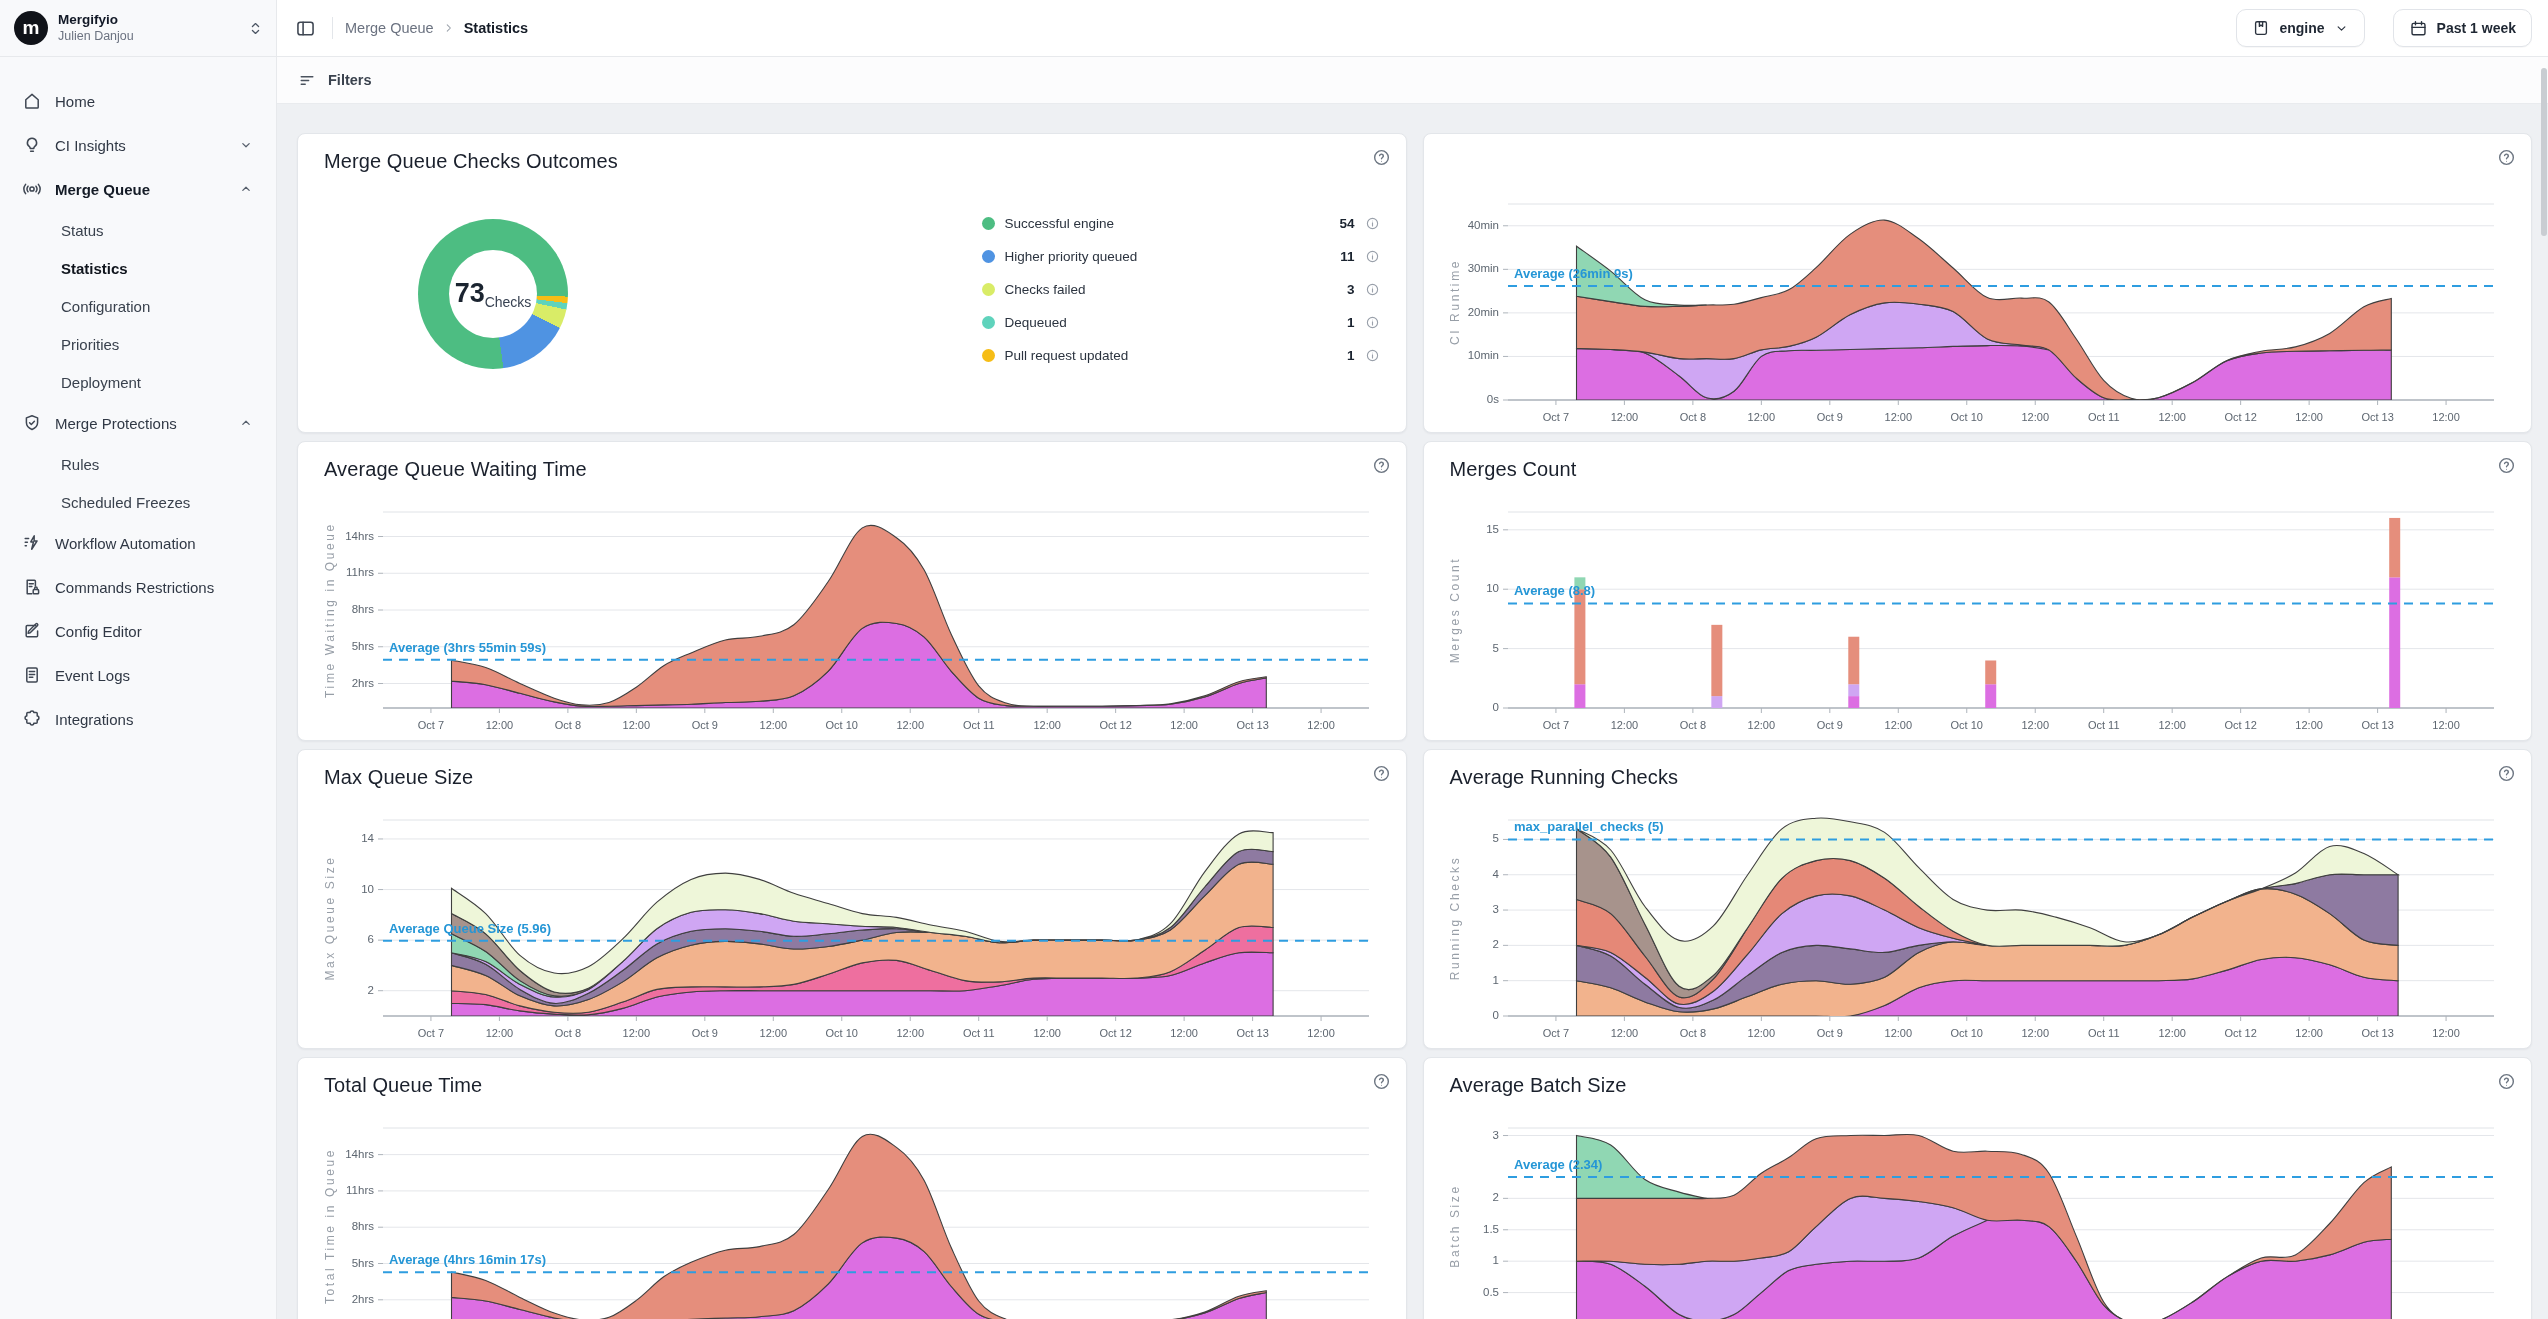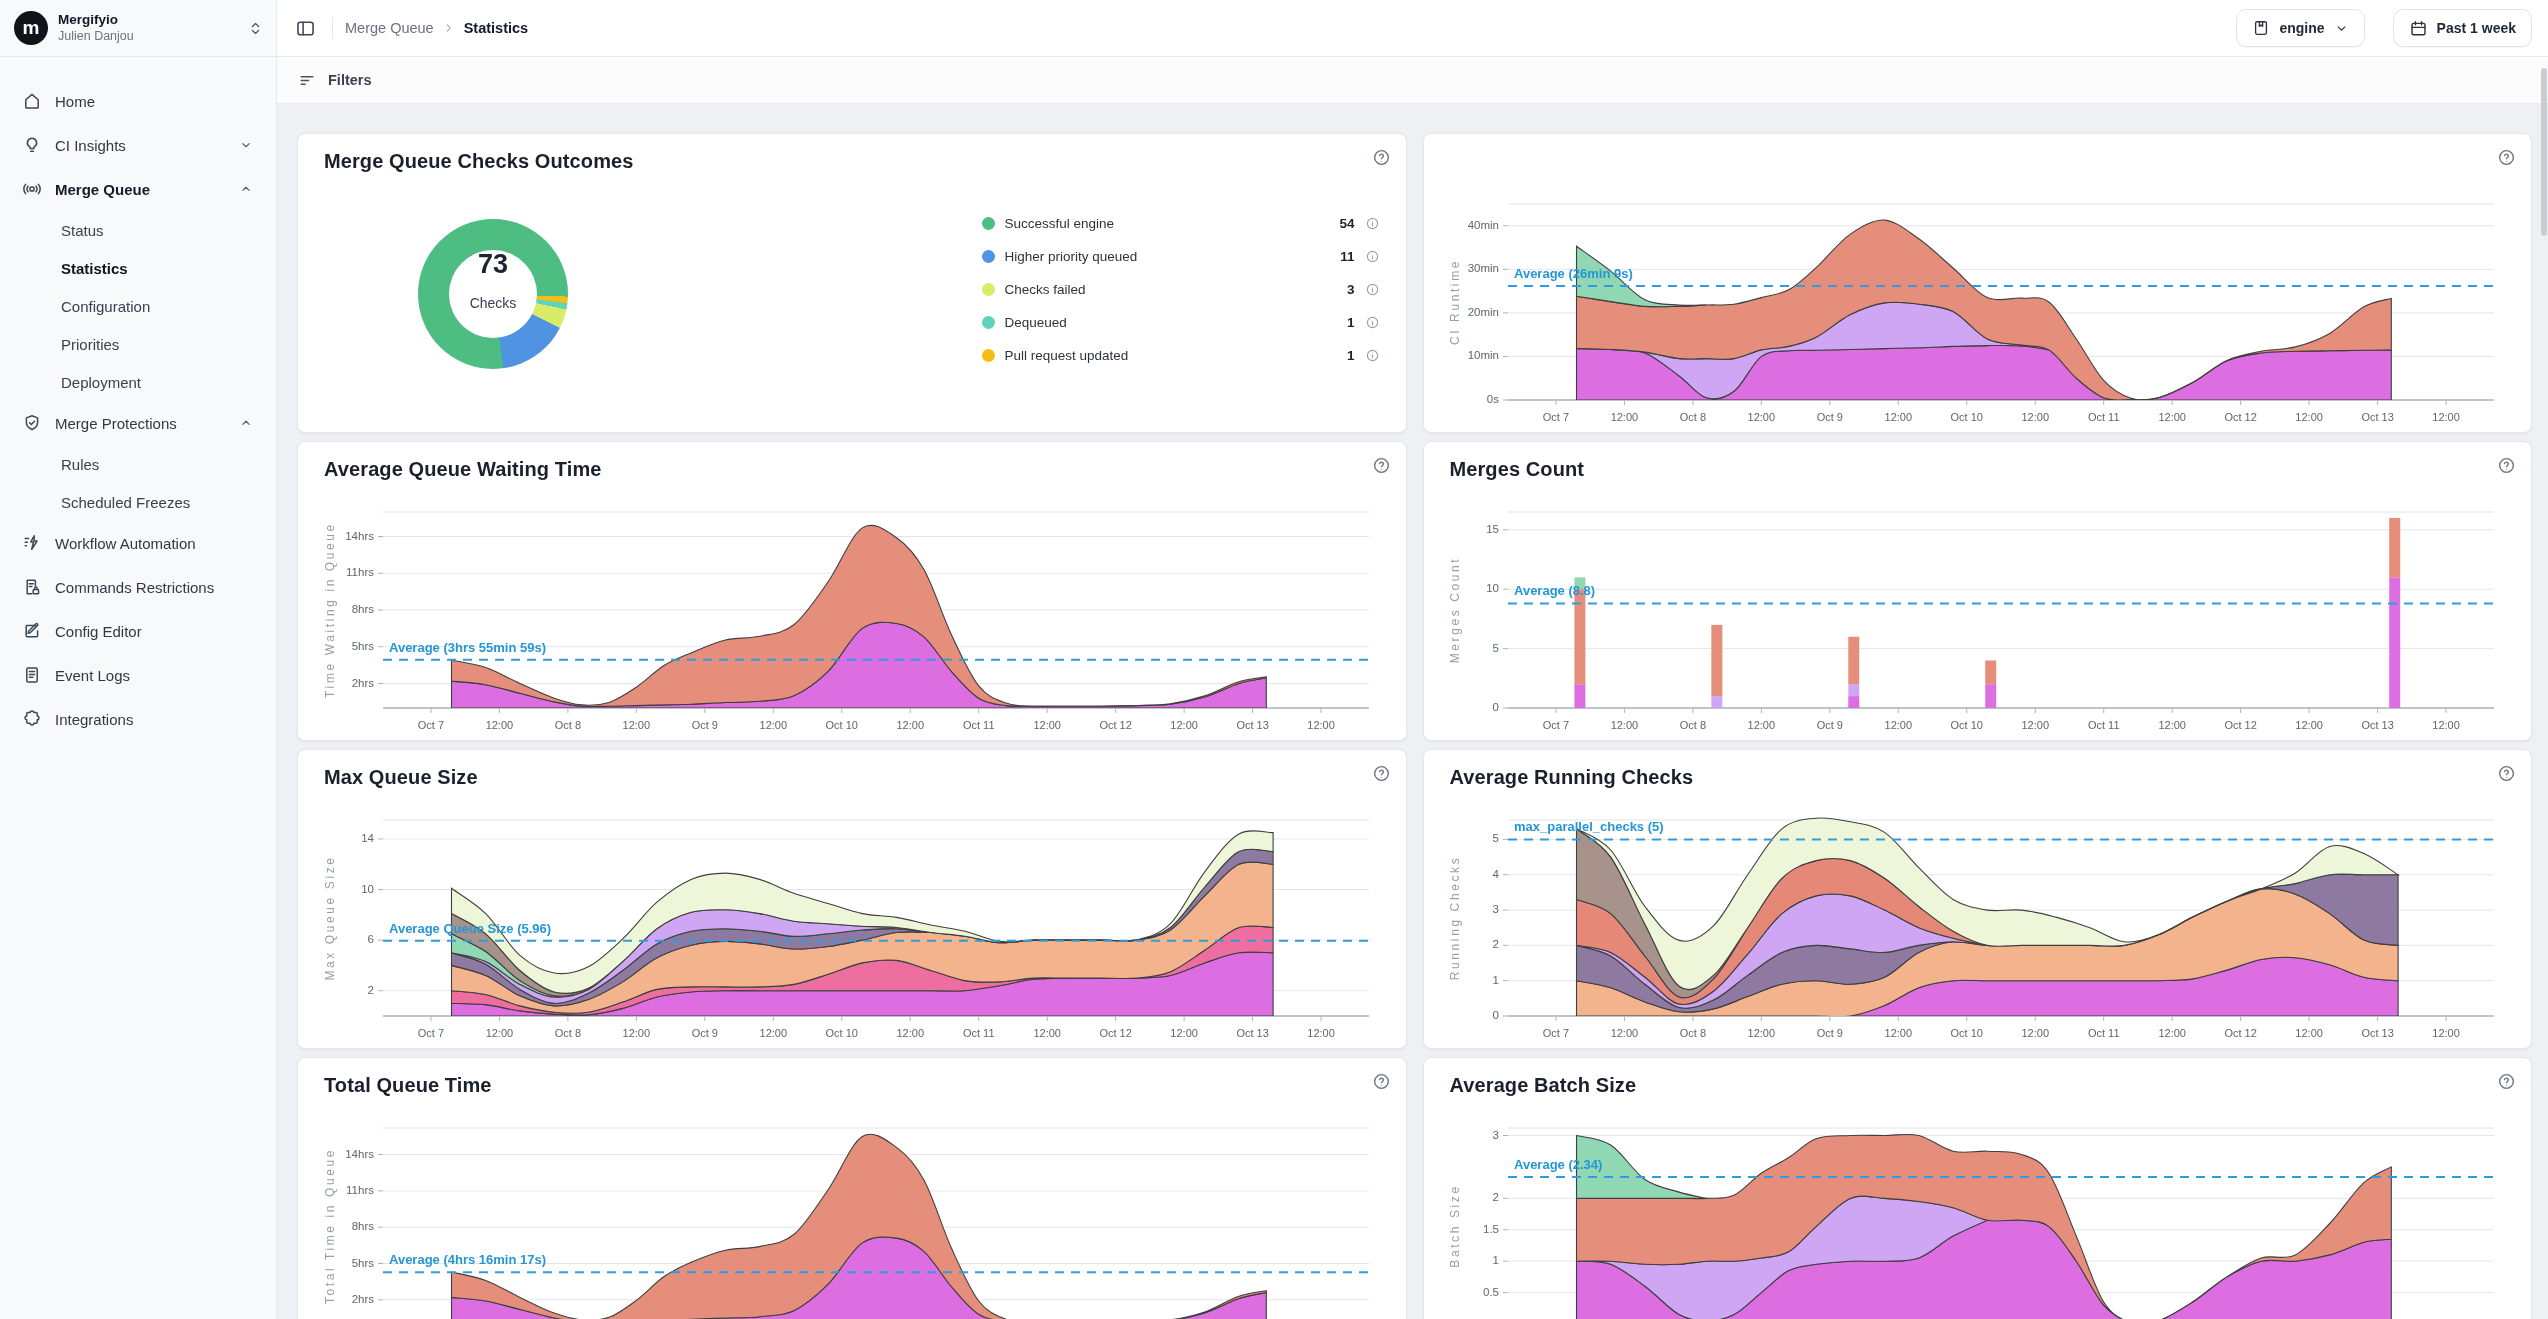--- a/index.html
+++ b/index.html
@@ -33,32 +33,32 @@
   .crumb-current{color:#141b26;font-weight:700}
   .tb-right{margin-left:auto;display:flex;gap:28px}
   .btn{display:flex;align-items:center;gap:9px;height:38px;padding:0 15px;background:#fff;border:1px solid #e1e4e9;border-radius:10px;font-size:14px;font-weight:600;color:#1f2733;cursor:pointer;font-family:inherit;box-shadow:0 1px 1px rgba(16,24,40,.03)}
   .btn .ic{color:#2b333f}
   .filterbar{height:47px;min-height:47px;background:#fcfcfd;border-bottom:1px solid #e9ebee;display:flex;align-items:center;gap:11px;padding:0 21px;box-sizing:border-box}
   .filterbar .label{font-size:14.5px;font-weight:600;color:#3a424e}
   .filterbar .ic{color:#4a525e}
   
   .content{flex:1;display:grid;grid-template-columns:1fr 1fr;gap:8px 16px;grid-auto-rows:300px;align-content:start;padding:29px 16px 0 20px;overflow:hidden}
   .card{background:#fff;border:1px solid #e3e6ea;border-radius:8px;box-shadow:0 1px 2px rgba(16,24,40,.05);padding:15px 20px 4px 20px;display:flex;flex-direction:column;position:relative;box-sizing:border-box;overflow:hidden}
-  .card h2{margin:1px 0 0 6px;font-size:20px;font-weight:700;color:#1a202c;letter-spacing:.1px}
+  .card h2{margin:1px 0 0 6px;font-size:20px;font-weight:400;color:#1a202c;letter-spacing:.1px}
   .help{position:absolute;top:14px;right:15px;color:#6d7682;cursor:pointer}
   .chart-wrap{flex:1;display:flex;align-items:flex-end;justify-content:center}
   svg text{font-family:"Liberation Sans",sans-serif}
   .ytick{font-size:11.5px;fill:#5d6670;text-anchor:end;dominant-baseline:middle}
   .xtick{font-size:11px;fill:#5d6670;text-anchor:middle}
   .ylab{font-size:12px;fill:#979ea7;text-anchor:middle;letter-spacing:2.6px}
   .avglabel{font-size:13px;font-weight:600;fill:#2596d6}
   
   .donut-row{display:flex;align-items:center;flex:1;padding:0 6px 14px 100px}
   .donut{width:150px;height:150px;border-radius:50%;position:relative;flex:none;cursor:pointer}
-  .hole{position:absolute;inset:31px;background:#fff;border-radius:50%;display:flex;flex-direction:column;align-items:center;justify-content:flex-start}
+  .hole{position:absolute;inset:31px;background:#fff;border-radius:50%;display:flex;align-items:center;justify-content:center}
   .hole .num{font-size:27px;font-weight:600;color:#1b2430;line-height:1.1}
   .hole .sub{font-size:14px;color:#374151;margin-top:16px}
   .legend{margin-left:auto;width:398px;display:flex;flex-direction:column;gap:5px;margin-top:-8px}
   .lg-row{display:flex;align-items:center;gap:10px;height:28px;cursor:pointer}
   .dot{width:13px;height:13px;border-radius:50%;flex:none}
   .lg-label{flex:1;font-size:13.5px;color:#2b333f}
   .lg-val{font-size:13.5px;font-weight:700;color:#1b2430}
   .lg-row .ic{color:#9aa1ab}
   .scroll-thumb{position:fixed;right:1px;top:68px;width:6px;height:168px;border-radius:3px;background:#c9cdd2}
 </style>

